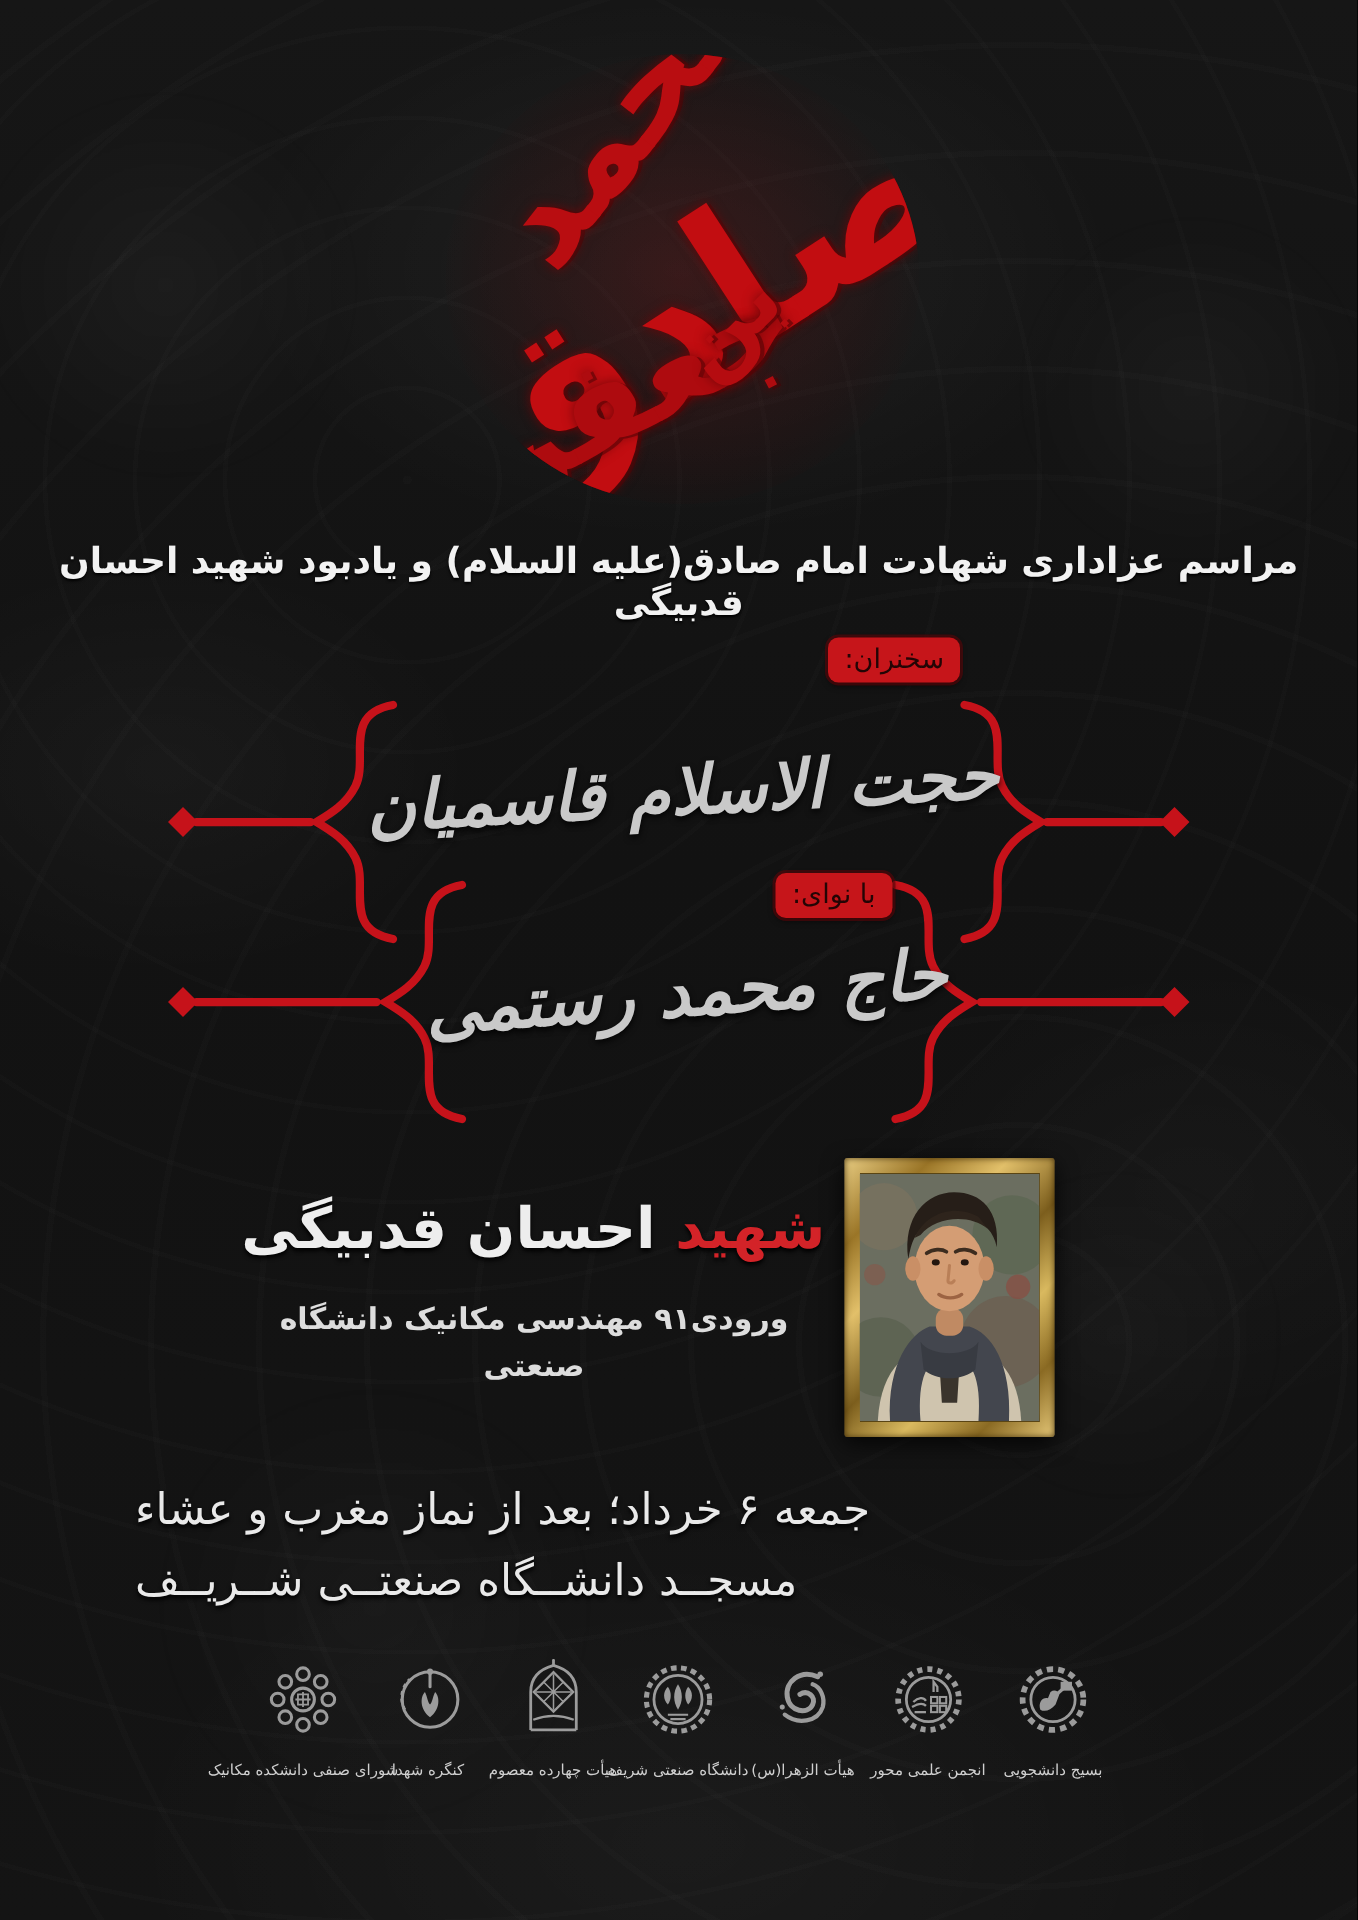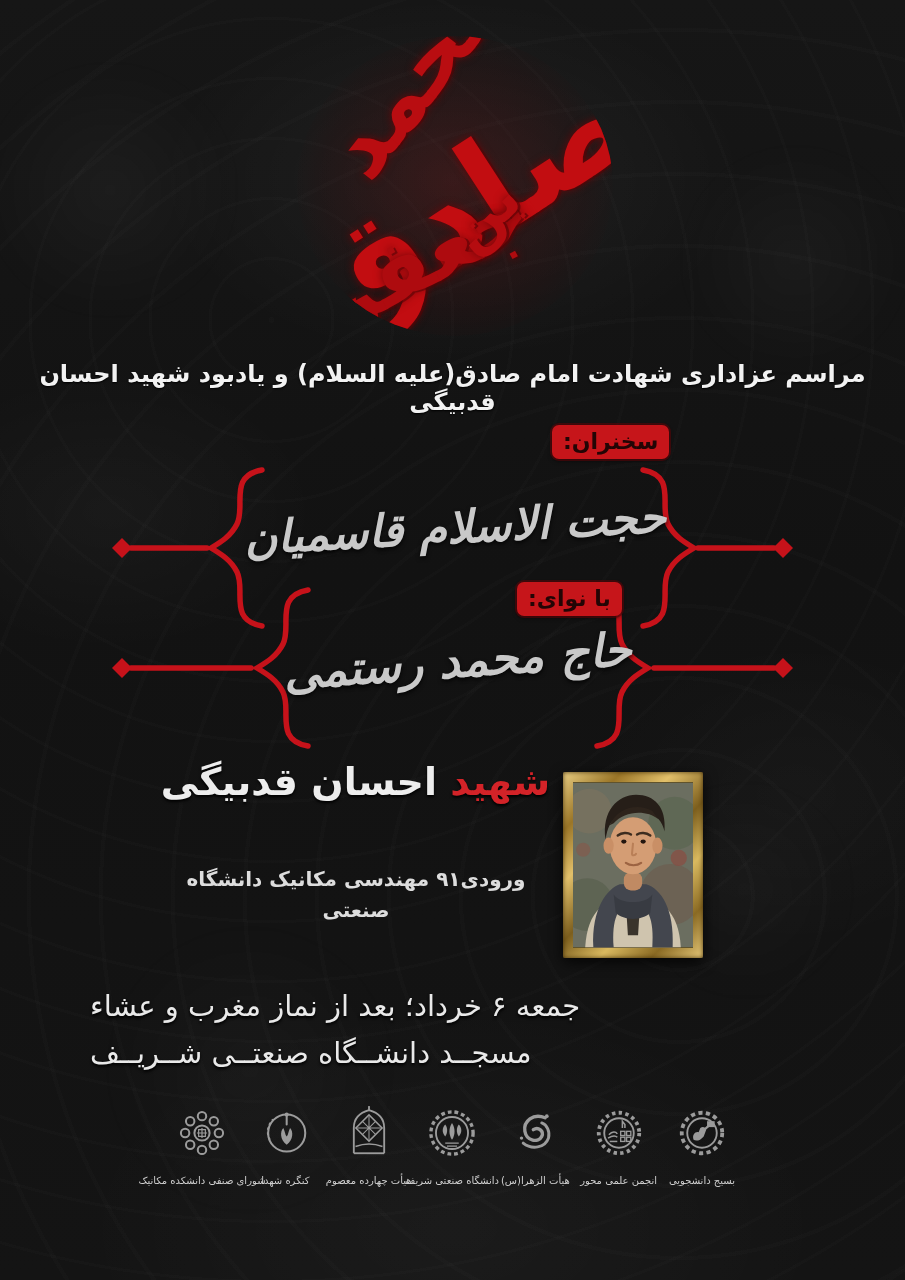--- a/index.html
+++ b/index.html
@@ -44,36 +44,36 @@
     color:#f2f2f2;font-size:24px;font-weight:bold;letter-spacing:-0.2px;
     text-shadow:0 1px 2px #000;
   }
 
   
   .section-svg{position:absolute;left:0;width:905px;height:200px;}
   .sec1-svg{top:448px;}
   .sec2-svg{top:568px;}
   .badge{
     position:absolute;direction:rtl;background:#c6151a;color:#230505;
-    font-weight:bold;font-size:22px;padding:4px 11px 5px;border-radius:7px;
+    font-weight:normal;font-size:18px;padding:4px 11px 5px;border-radius:7px;
     box-shadow:0 0 0 2px rgba(90,5,8,0.6), 0 2px 4px rgba(0,0,0,0.6);z-index:4;
   }
   .badge1{left:552px;top:425px;}
   .badge2{left:517px;top:582px;}
   .big-name{
     position:absolute;direction:rtl;display:flex;align-items:center;justify-content:center;
     color:#c9c9c9;font-weight:bold;font-style:italic;white-space:nowrap;z-index:3;
     text-shadow:0 2px 4px rgba(0,0,0,0.8);
   }
   .name1{left:230px;top:462px;width:450px;height:130px;font-size:45px;transform:rotate(-3deg);}
   .name2{left:245px;top:596px;width:425px;height:130px;font-size:46px;transform:rotate(-4deg);}
 
   
   .martyr-title{
-    position:absolute;left:158px;top:760px;width:395px;direction:rtl;text-align:center;
+    position:absolute;left:158px;top:797px;width:395px;direction:rtl;text-align:center;
     font-size:38px;font-weight:bold;white-space:nowrap;text-shadow:0 2px 3px #000;
   }
   .martyr-title .prefix{color:#d32328;}
   .martyr-title .mname{color:#ededed;}
   .martyr-bio{
     position:absolute;left:156px;top:864px;width:400px;direction:rtl;text-align:center;
     color:#dddddd;font-size:20px;line-height:31px;font-weight:bold;
   }
   .photo-frame{
     position:absolute;left:563px;top:772px;width:140px;height:186px;box-sizing:border-box;

